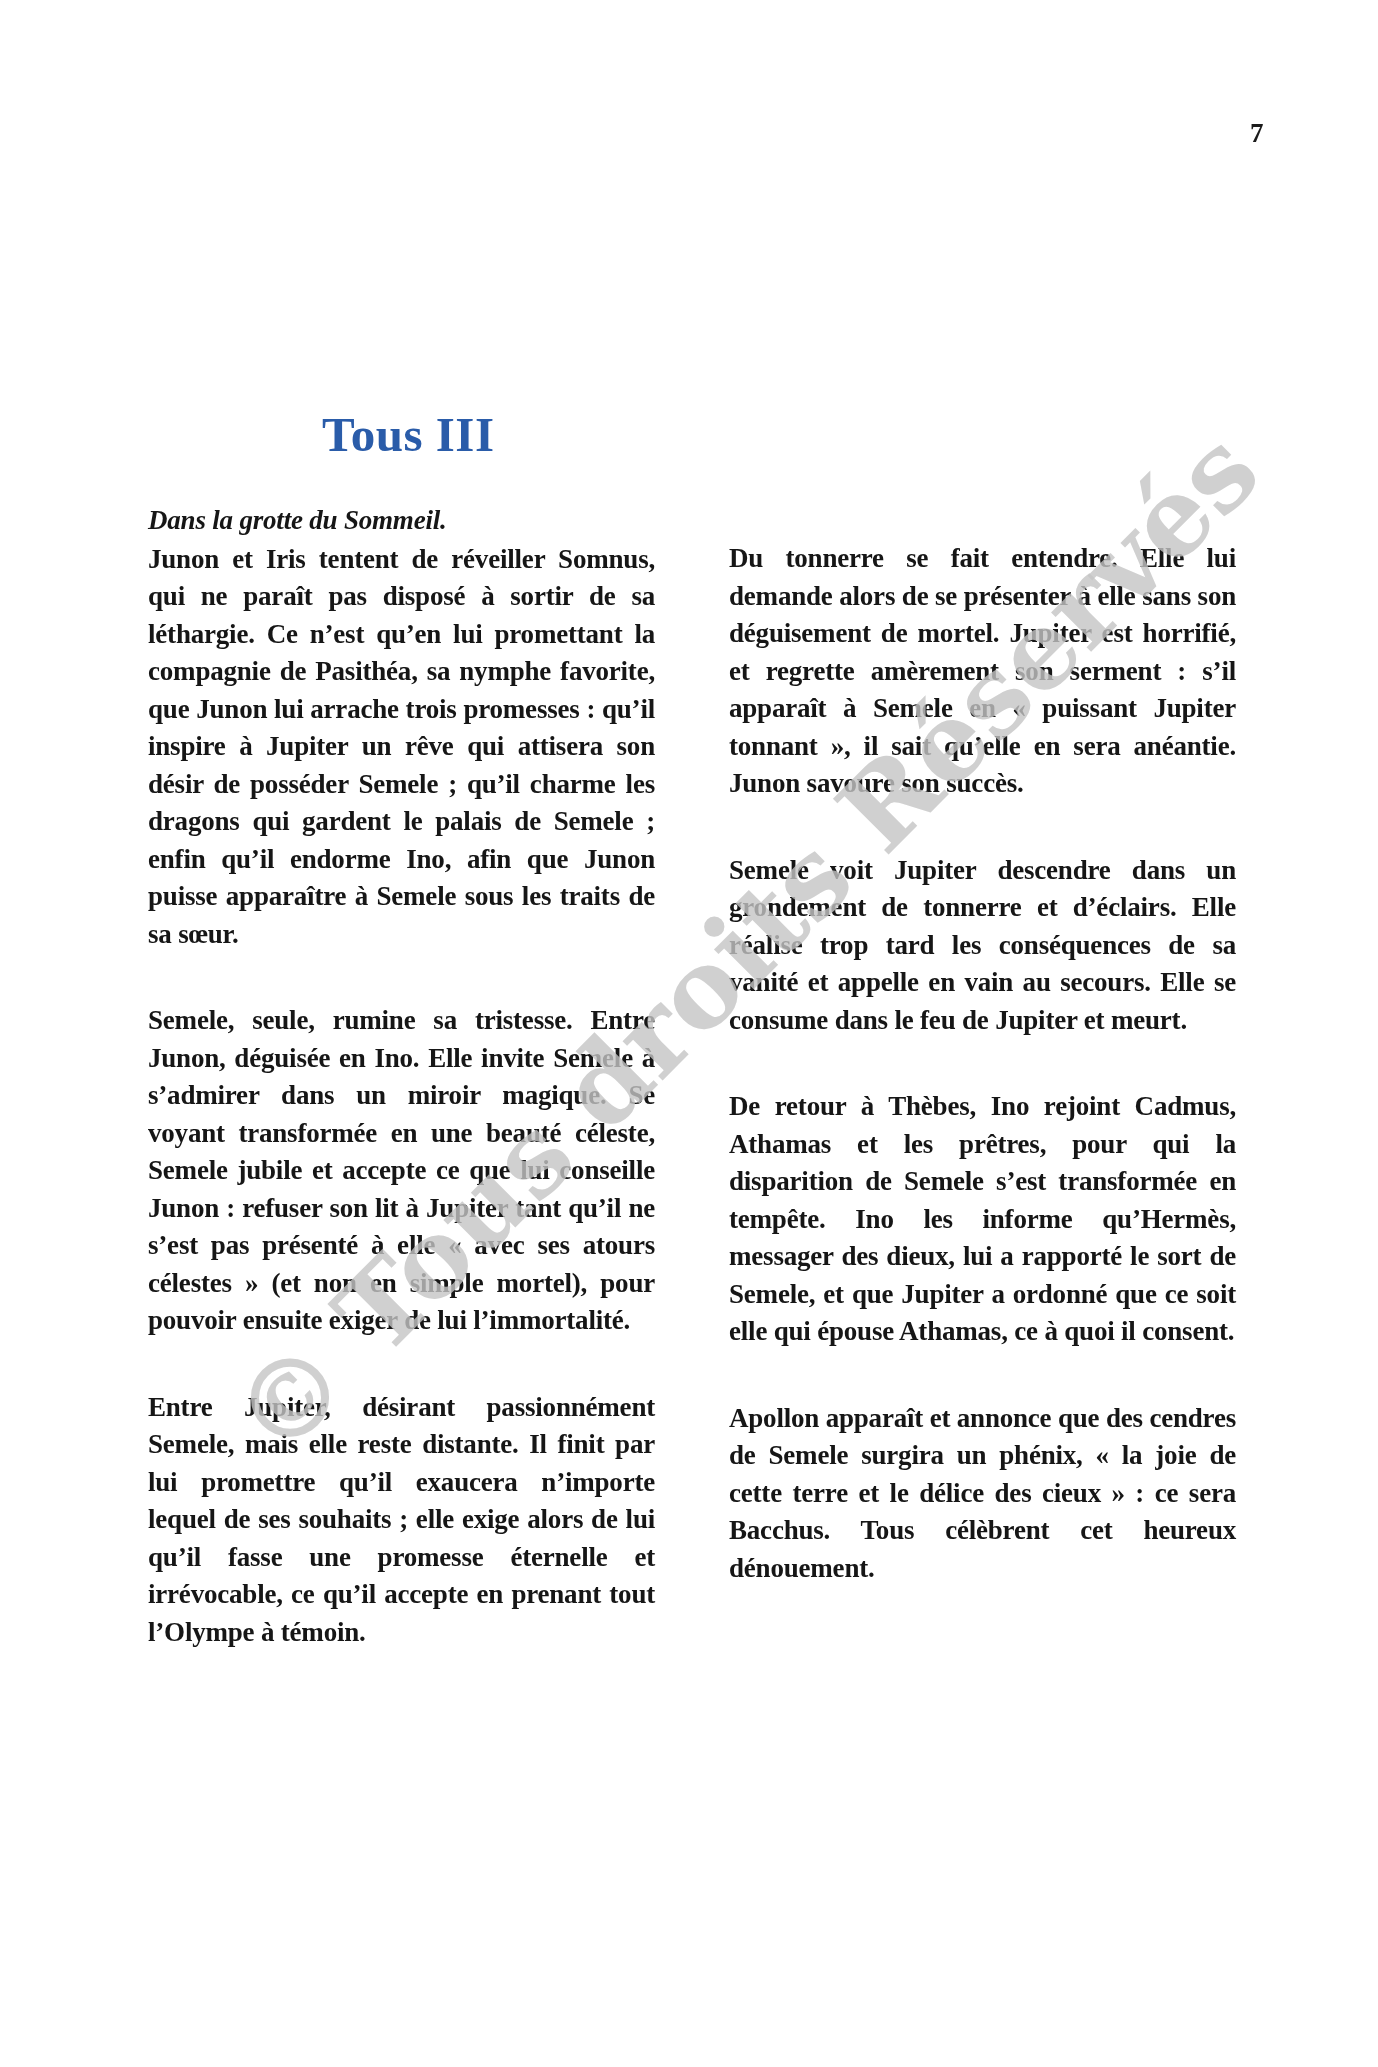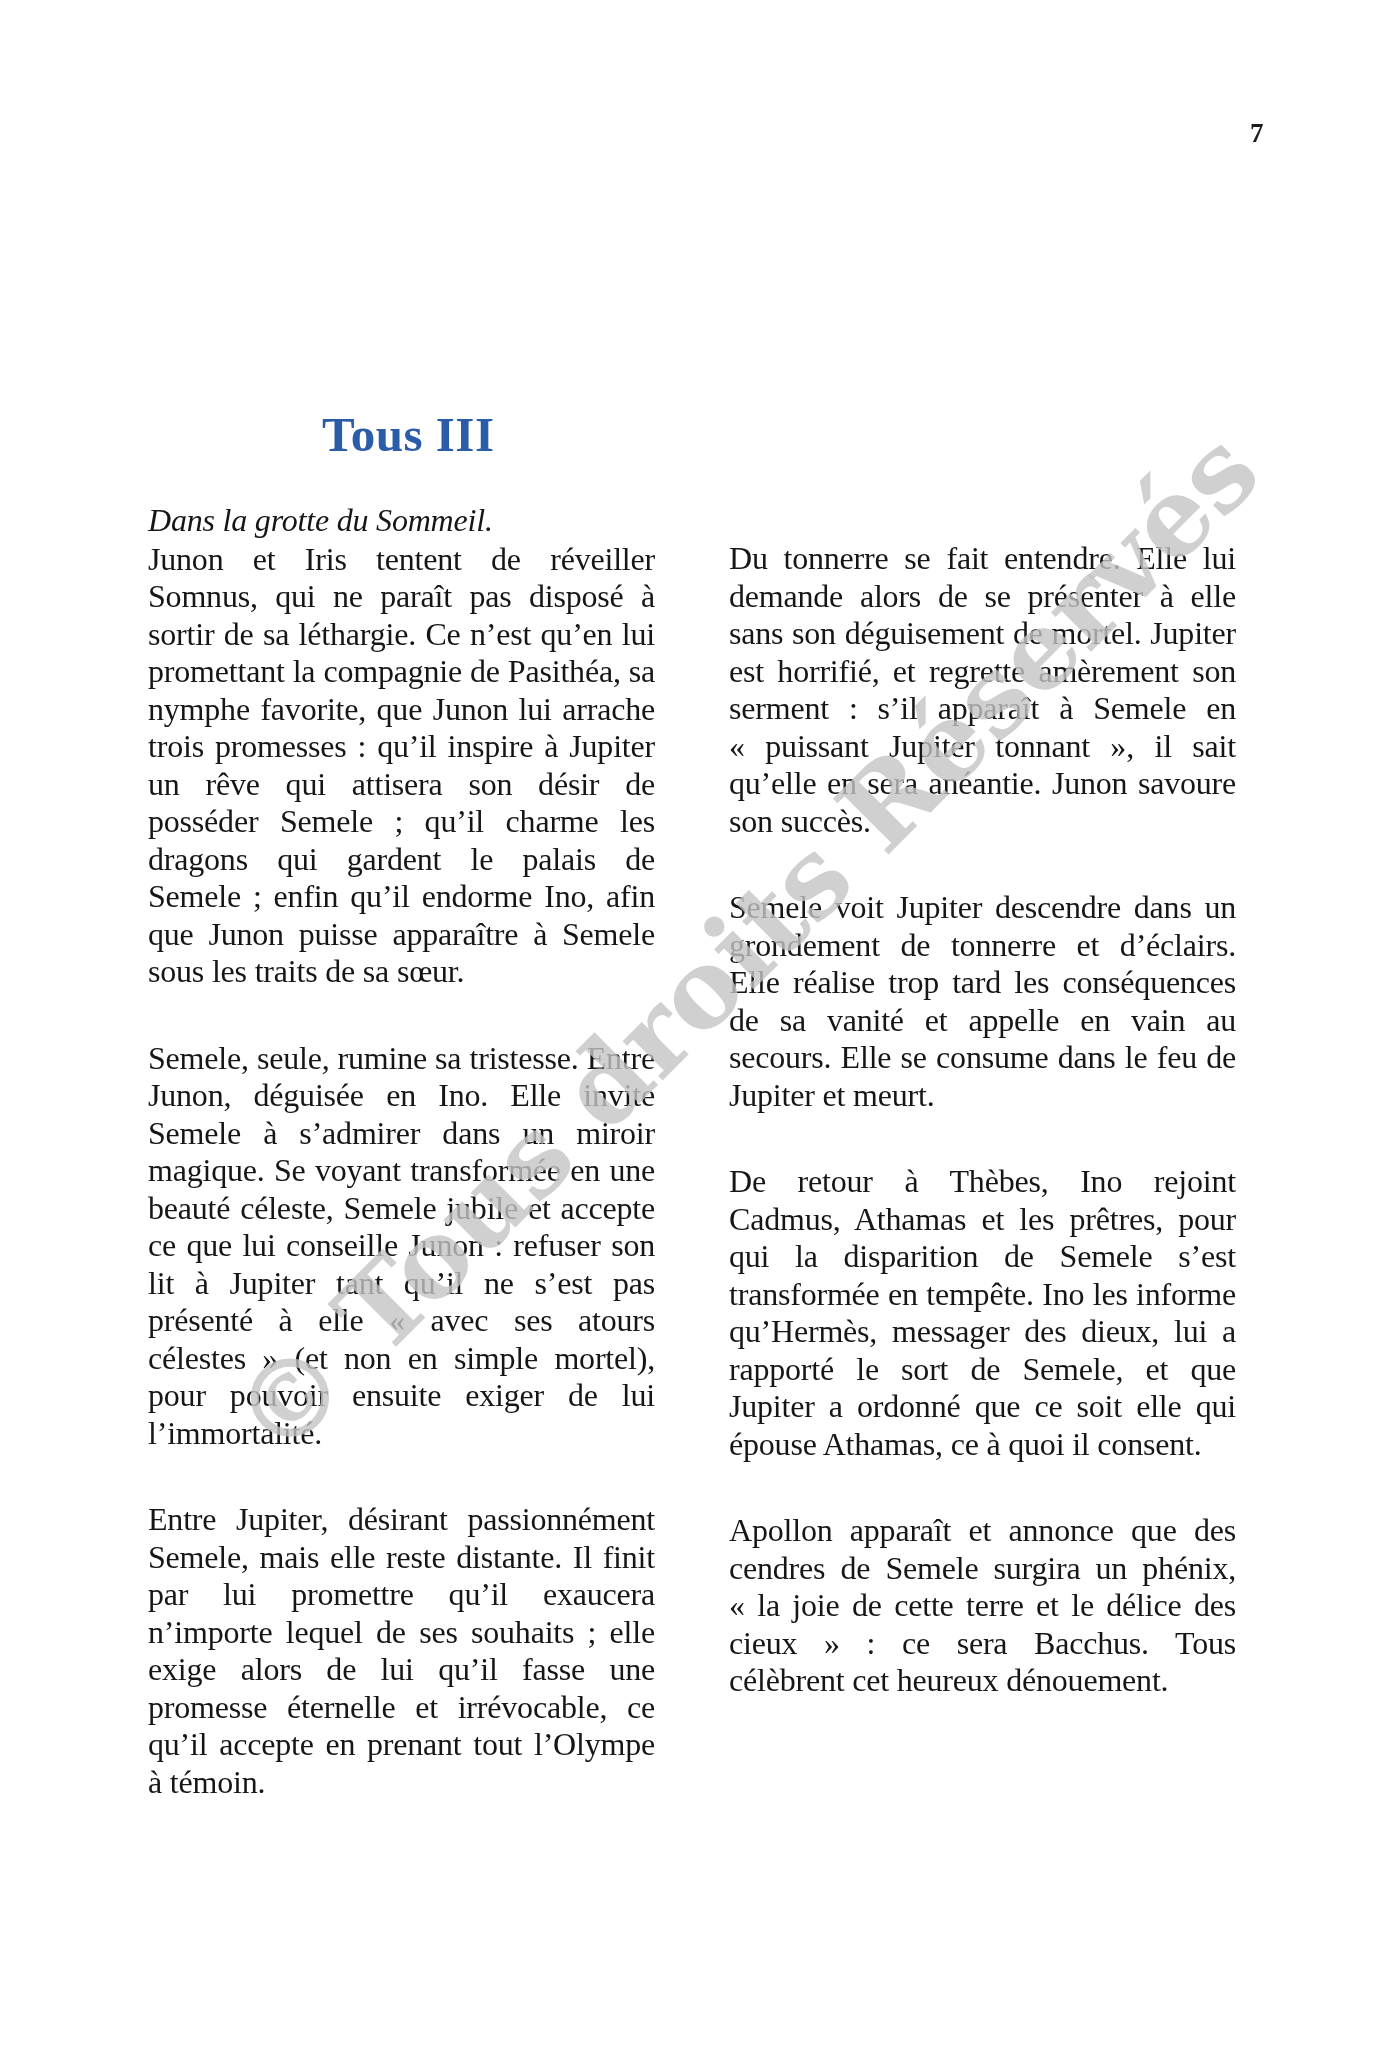--- a/index.html
+++ b/index.html
@@ -25,22 +25,22 @@
     top: 406px;
     margin: 0;
     font-size: 49px;
     font-weight: bold;
     letter-spacing: 0.5px;
     color: #2a5ca9;
   }
   .col {
     position: absolute;
     width: 507px;
-    font-size: 32px;
-    font-weight: normal;
+    font-size: 27px;
+    font-weight: bold;
     line-height: 37.5px;
     letter-spacing: -0.2px;
     text-align: justify;
     color: #161616;
   }
   .col-left  { left: 148px; top: 502px; }
   .col-right { left: 692px; top: 540px; margin-left: 37px; }
   .scene-intro {
     font-style: italic;
     text-align: left;

